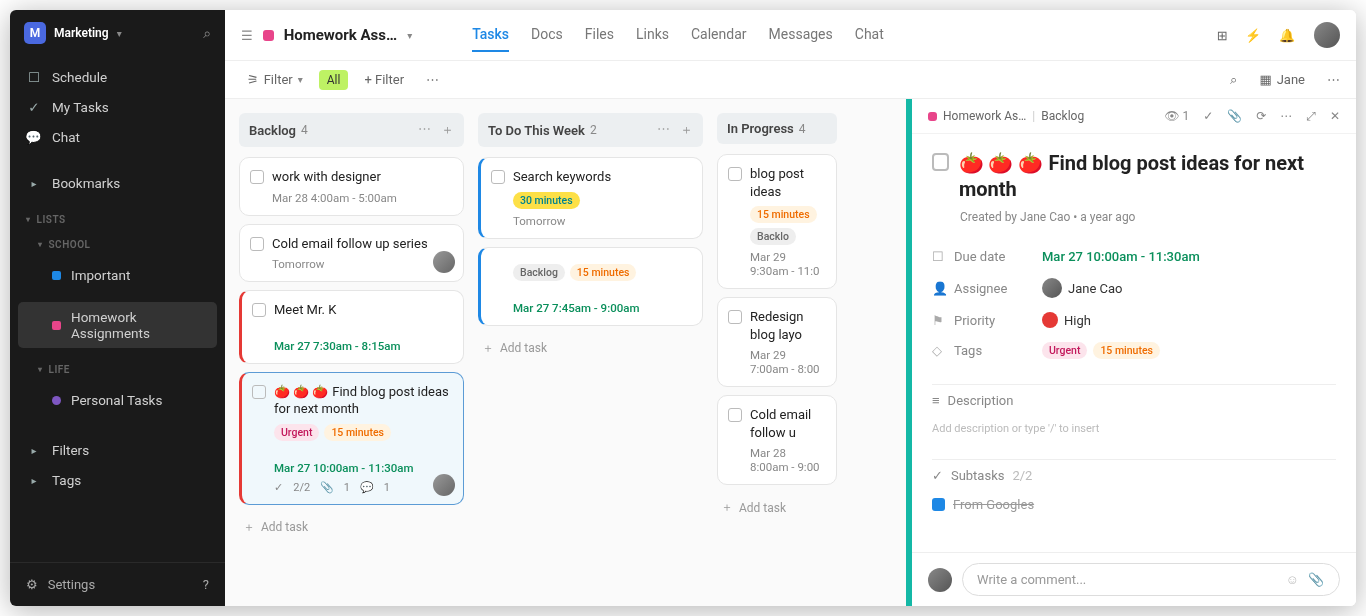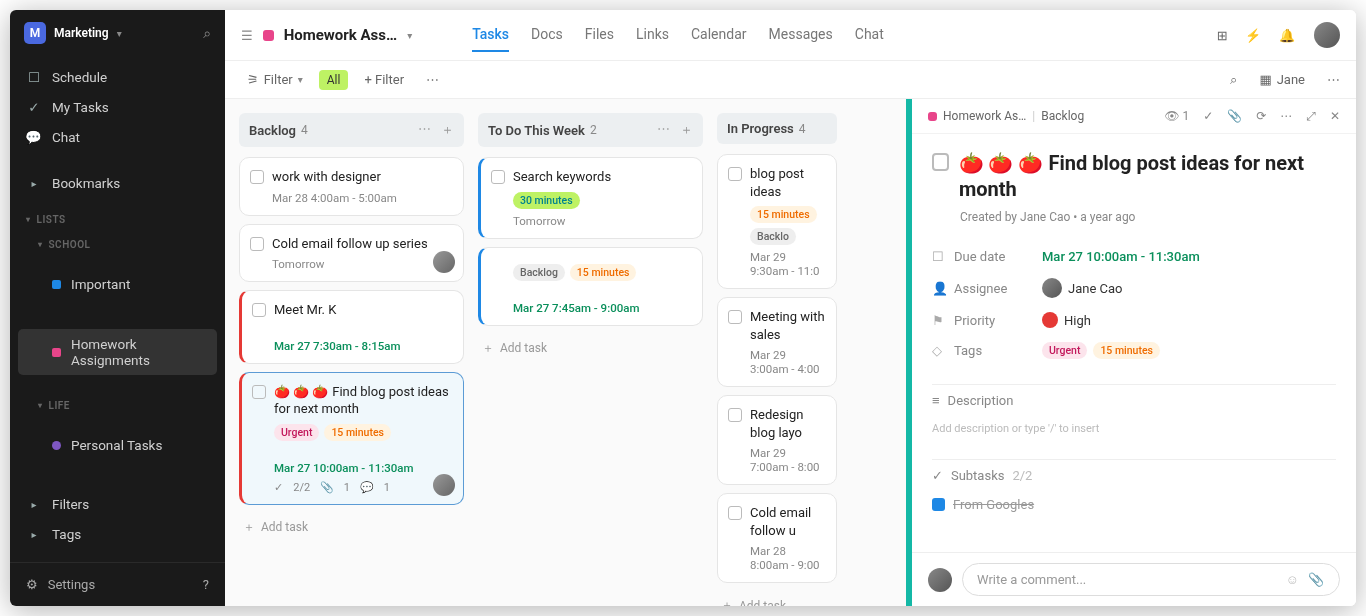--- a/index.html
+++ b/index.html
@@ -11,21 +11,21 @@
 .ws-left{display:flex;align-items:center;gap:8px;cursor:pointer}
 .ws-icon{width:22px;height:22px;background:#4a69e0;border-radius:5px;display:flex;align-items:center;justify-content:center;color:#fff;font-weight:600;font-size:12px}
 .ws-name{font-weight:600;color:#fff;font-size:12px}
 .chev{color:#888;font-size:10px}
 .search-icon{color:#888;font-size:14px;cursor:pointer}
 .nav-list{padding:6px 8px}
 .nav-item{display:flex;align-items:center;gap:10px;padding:7px 8px;border-radius:5px;color:#d0d0d0;cursor:pointer;font-size:13.5px}
 .nav-icon{width:16px;display:flex;justify-content:center;color:#9aa}
 .sec-label{color:#666;font-size:10px;font-weight:600;letter-spacing:.5px;padding:10px 16px 4px;text-transform:uppercase;display:flex;align-items:center;gap:6px}
 .sec-chev{font-size:8px}
-.list-item{display:flex;align-items:center;gap:10px;padding:7px 16px;border-radius:5px;color:#d0d0d0;cursor:pointer;font-size:13.5px;margin:15px 8px}
+.list-item{display:flex;align-items:center;gap:10px;padding:7px 16px;border-radius:5px;color:#d0d0d0;cursor:pointer;font-size:13.5px;margin:6px 8px}
 .list-item.active{background:#333}
 .dot{width:9px;height:9px;border-radius:2px;flex-shrink:0}
 .spacer{flex:1}
 .settings{display:flex;align-items:center;justify-content:space-between;padding:14px 16px;border-top:1px solid #2a2a2a;color:#aaa;cursor:pointer}
 .settings-left{display:flex;gap:10px;align-items:center}
 
 .main{flex:1;background:#fafafa;display:flex;flex-direction:column;overflow:hidden}
 .topbar{display:flex;align-items:center;padding:8px 16px;background:#fff;border-bottom:1px solid #eee}
 .tb-left{display:flex;align-items:center;gap:10px}
 .menu-icon{color:#888;cursor:pointer}
@@ -57,21 +57,21 @@
 .card-row{display:flex;align-items:flex-start;gap:8px}
 .chk{width:14px;height:14px;border:1.5px solid #bbb;border-radius:3px;flex-shrink:0;margin-top:2px}
 .card-title{font-size:13px;color:#222;line-height:1.35}
 .card-meta{color:#888;font-size:11.5px;margin-top:5px;margin-left:22px}
 .card-date-green{color:#0a8f5b;font-size:11.5px;margin-top:20px;margin-left:22px;font-weight:500}
 .tags{display:flex;gap:5px;margin-top:6px;margin-left:22px;flex-wrap:wrap}
 .tag{padding:2px 7px;border-radius:10px;font-size:10.5px;font-weight:500}
 .tag.urgent{background:#fce4ec;color:#c2185b}
 .tag.min{background:#fff3e0;color:#ef6c00}
 .tag.backlog{background:#eee;color:#666}
-.tag.cyan{background:#bef264;color:#00838f}
+.tag.cyan{background:#fde047;color:#00838f}
 .card-stats{display:flex;gap:10px;margin-top:6px;margin-left:22px;color:#888;font-size:11px;align-items:center}
 .mini-avatar{width:22px;height:22px;border-radius:50%;background:linear-gradient(135deg,#999,#666);position:absolute;right:8px;bottom:8px}
 .add-task{display:flex;align-items:center;gap:6px;color:#999;font-size:12px;padding:6px 4px;cursor:pointer}
 
 .detail{width:450px;background:#fff;border-left:6px solid #14b8a6;flex-shrink:0;display:flex;flex-direction:column}
 .det-head{display:flex;align-items:center;padding:10px 16px;gap:10px;border-bottom:1px solid #f2f2f2}
 .det-crumb{display:flex;align-items:center;gap:6px;color:#666;font-size:12px}
 .det-sep{color:#ccc}
 .det-actions{margin-left:auto;display:flex;align-items:center;gap:14px;color:#888}
 .det-actions>*{cursor:pointer;display:flex;align-items:center;gap:3px;font-size:12px}
@@ -320,27 +320,20 @@
               </div>
             <div class="tags">
                 <span class="tag min">15 minutes</span>
                 <span class="tag backlog">Backlo</span>
               </div>
             <div class="card-meta">Mar 29 9:30am - 11:0</div>
           </div>
           <div class="card">
             <div class="card-row">
                 <span class="chk"></span>
-                <span class="card-title">Meeting with sales</span>
-              </div>
-            <div class="card-meta">Mar 29 3:00am - 4:00</div>
-          </div>
-          <div class="card">
-            <div class="card-row">
-                <span class="chk"></span>
                 <span class="card-title">Redesign blog layo</span>
               </div>
             <div class="card-meta">Mar 29 7:00am - 8:00</div>
           </div>
           <div class="card">
             <div class="card-row">
                 <span class="chk"></span>
                 <span class="card-title">Cold email follow u</span>
               </div>
             <div class="card-meta">Mar 28 8:00am - 9:00</div>

